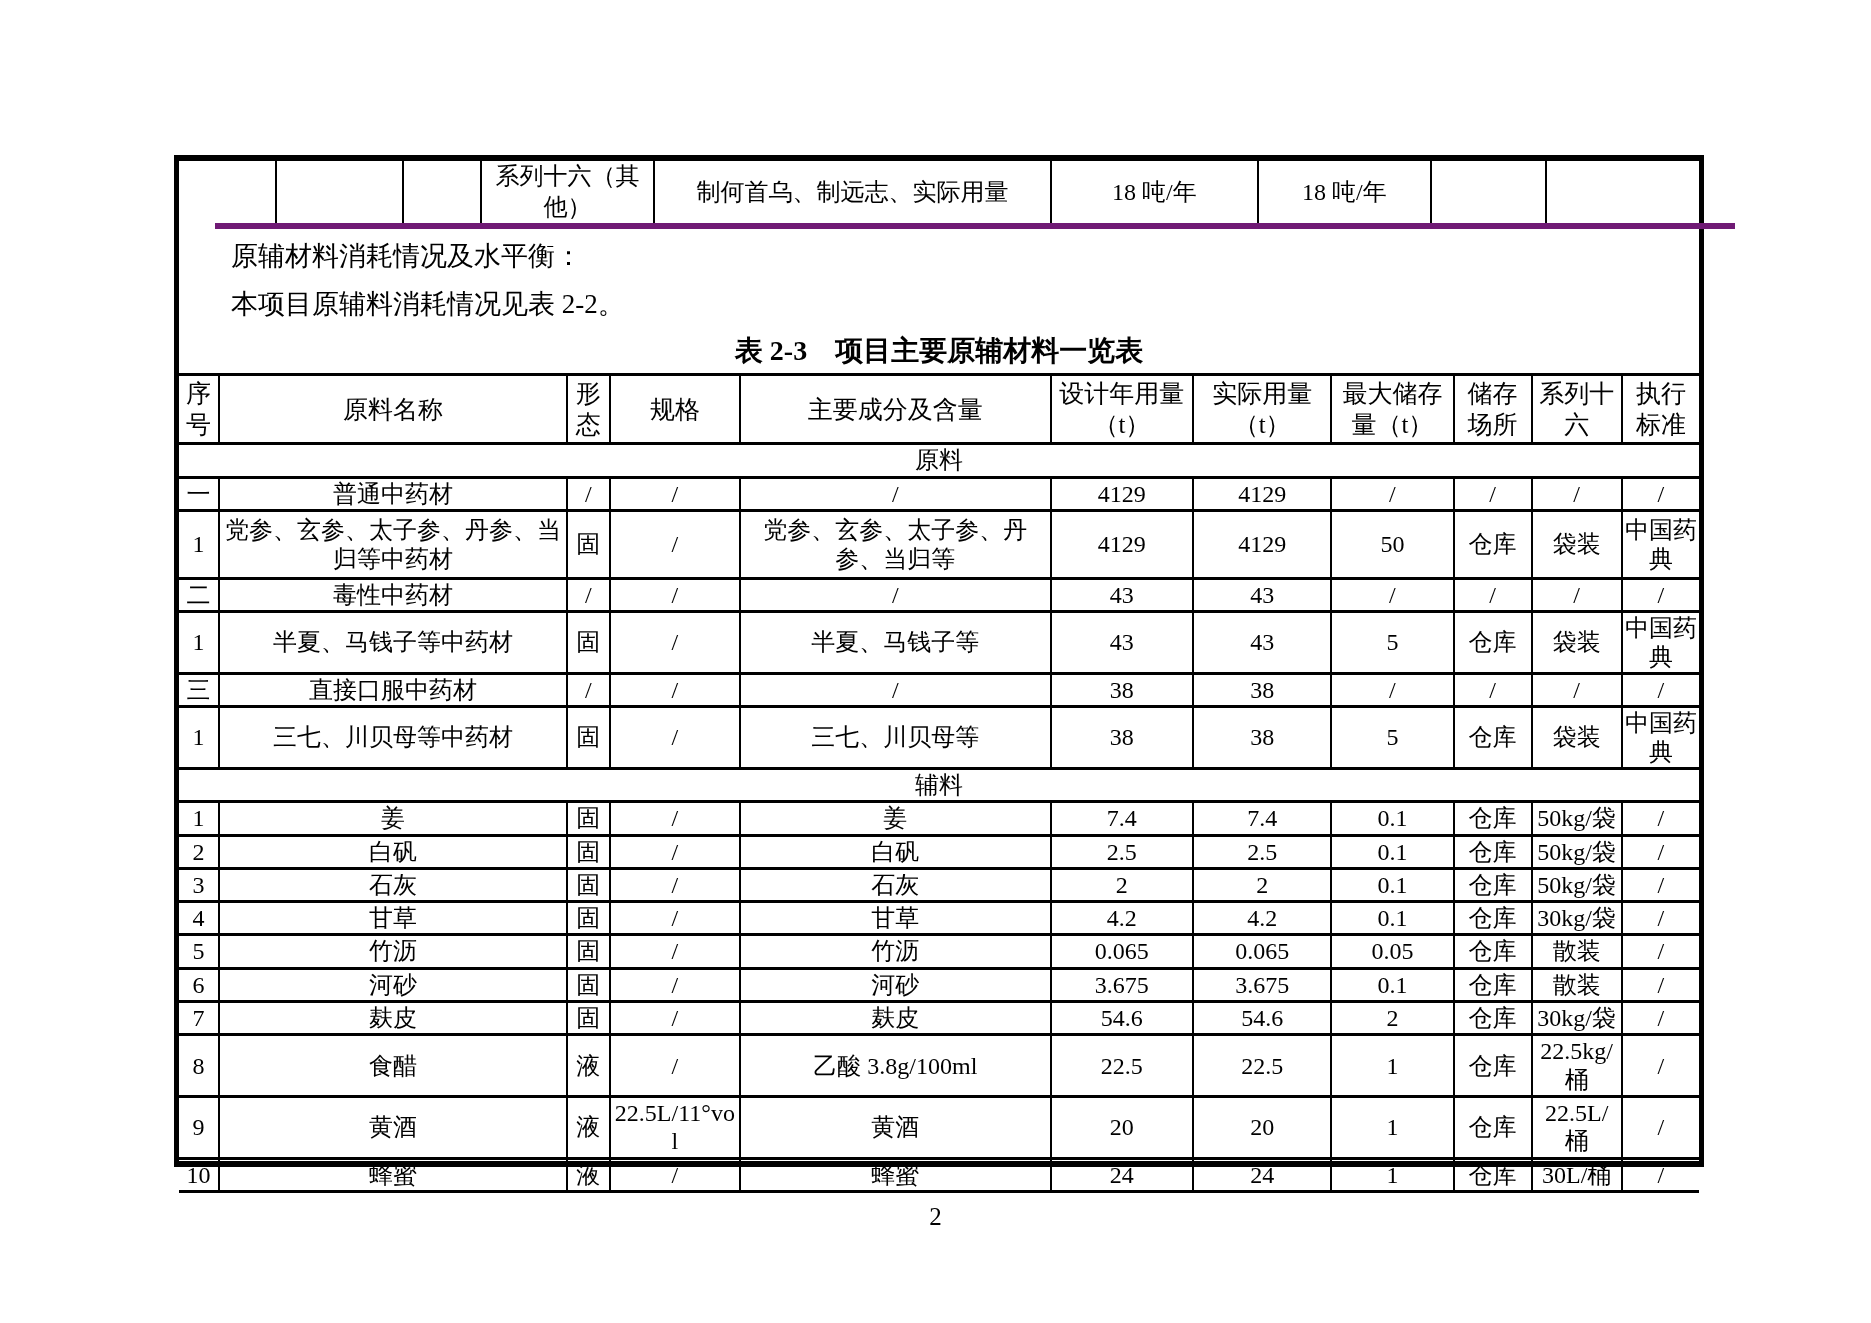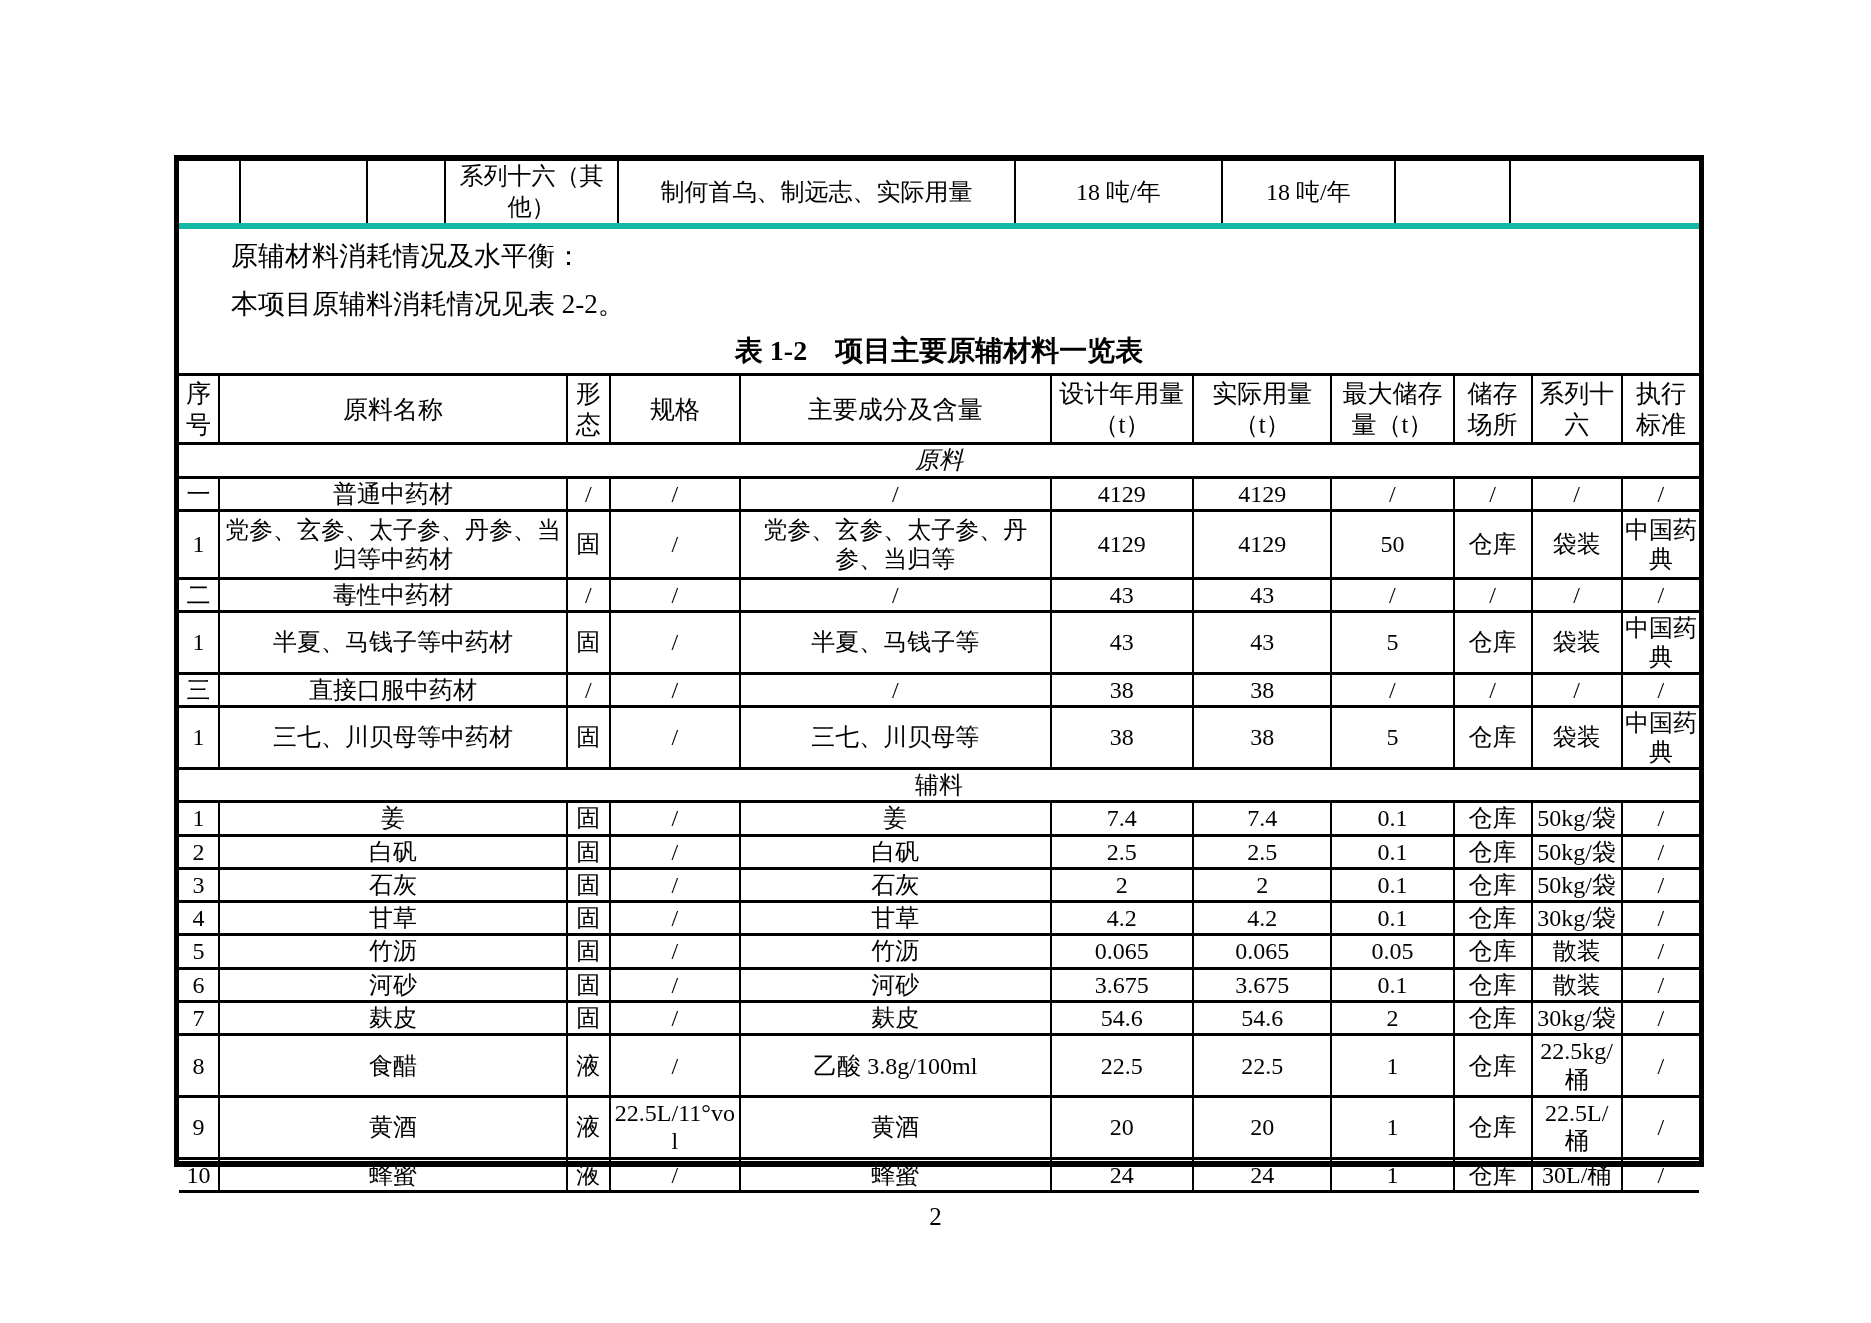--- a/index.html
+++ b/index.html
@@ -16,21 +16,22 @@
     position: absolute; left: 174px; top: 155px;
     width: 1530px; height: 1012px;
     border: 5px solid #000; border-top-width: 6px; border-bottom-width: 6px;
     background: #fff;
   }
 
   
   .top-table {
     width: 100%; height: 62px;
     border-collapse: collapse; table-layout: fixed;
-    border-bottom: 6px solid #14b8a6;
+    border-bottom: 6px solid #701a75;
+    margin-left: 36px;
   }
   .top-table td {
     border-left: 2px solid #000;
     text-align: center; vertical-align: middle;
     font-size: 24px; line-height: 1.3;
     overflow: hidden;
   }
   .top-table td:first-child { border-left: none; }
 
   .text-block { margin: 10px 0 0 44px; font-size: 27px; line-height: 34px; }
@@ -94,21 +95,21 @@
             <td></td>
           </tr>
       </tbody>
     </table>
 
     <div class="text-block">
       <p>原辅材料消耗情况及水平衡：</p>
       <p>本项目原辅料消耗情况见表 2-2。</p>
     </div>
 
-    <div class="table-title">表 1-2　项目主要原辅材料一览表</div>
+    <div class="table-title">表 2-3　项目主要原辅材料一览表</div>
 
     <table class="main-table">
       <colgroup id="main-cols">
           <col style="width: 2.64%;">
           <col style="width: 22.87%;">
           <col style="width: 2.83%;">
           <col style="width: 8.57%;">
           <col style="width: 20.44%;">
           <col style="width: 9.36%;">
           <col style="width: 9.1%;">
@@ -126,21 +127,21 @@
             <th>主要成分及含量</th>
             <th>设计年用量（t）</th>
             <th>实际用量（t）</th>
             <th>最大储存量（t）</th>
             <th>储存场所</th>
             <th>系列十六</th>
             <th>执行标准</th>
           </tr>
       </thead>
       <tbody id="main-body">
-          <tr style="height: 29px; font-style: italic;">
+          <tr style="height: 29px;">
             <td colspan="11" class="section-cell">原料</td>
           </tr>
           <tr style="height: 31px;">
             <td>一</td>
             <td>普通中药材</td>
             <td>/</td>
             <td>/</td>
             <td>/</td>
             <td>4129</td>
             <td>4129</td>

